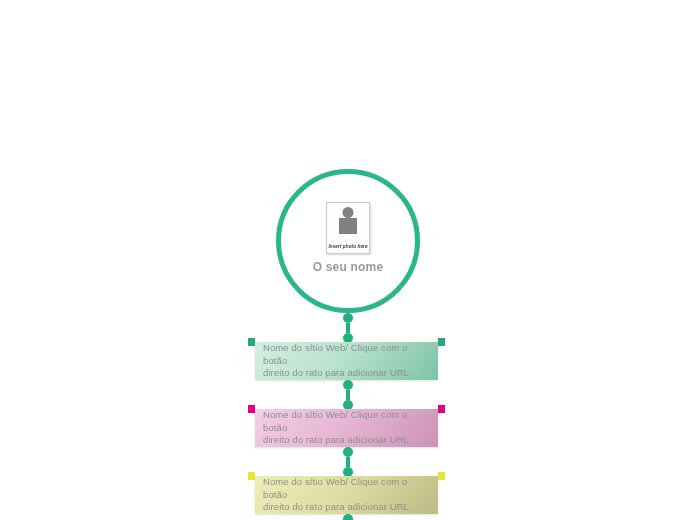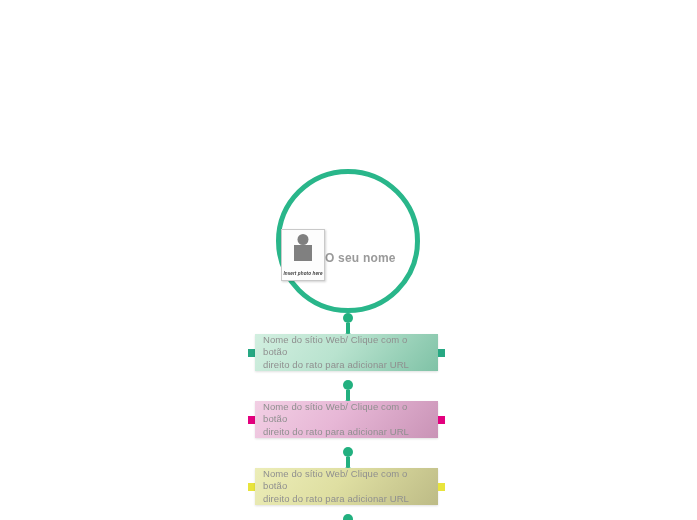--- a/index.html
+++ b/index.html
@@ -15,21 +15,21 @@
   
   .avatar-node{
     position:absolute;
     left:276px; top:169px;
     width:144px; height:144px;
     border-radius:50%;
     border:5px solid #29b68a;
     box-sizing:border-box;
     background:#ffffff;
     display:flex;
-    flex-direction:row;
+    flex-direction:column;
     align-items:center;
     justify-content:flex-start;
     padding-top:28px;
   }
   .photo-frame{
     width:44px;height:52px;
     background:#fdfdfd;
     border:1px solid #c9c9c9;
     box-shadow:1px 1px 2px rgba(0,0,0,.18);
     box-sizing:border-box;
@@ -90,21 +90,21 @@
     width:4px;
     background:#22b07f;
     flex:1 1 auto;
   }
 
   
   .bar-node{
     position:absolute;
     height:21px;
     display:flex;
-    align-items:center;
+    align-items:flex-start;
   }
   .bracket{
     width:7px;
     position:relative;
     flex:0 0 auto;
   }
   .bracket i{
     position:absolute;
     display:block;
     background:currentColor;

